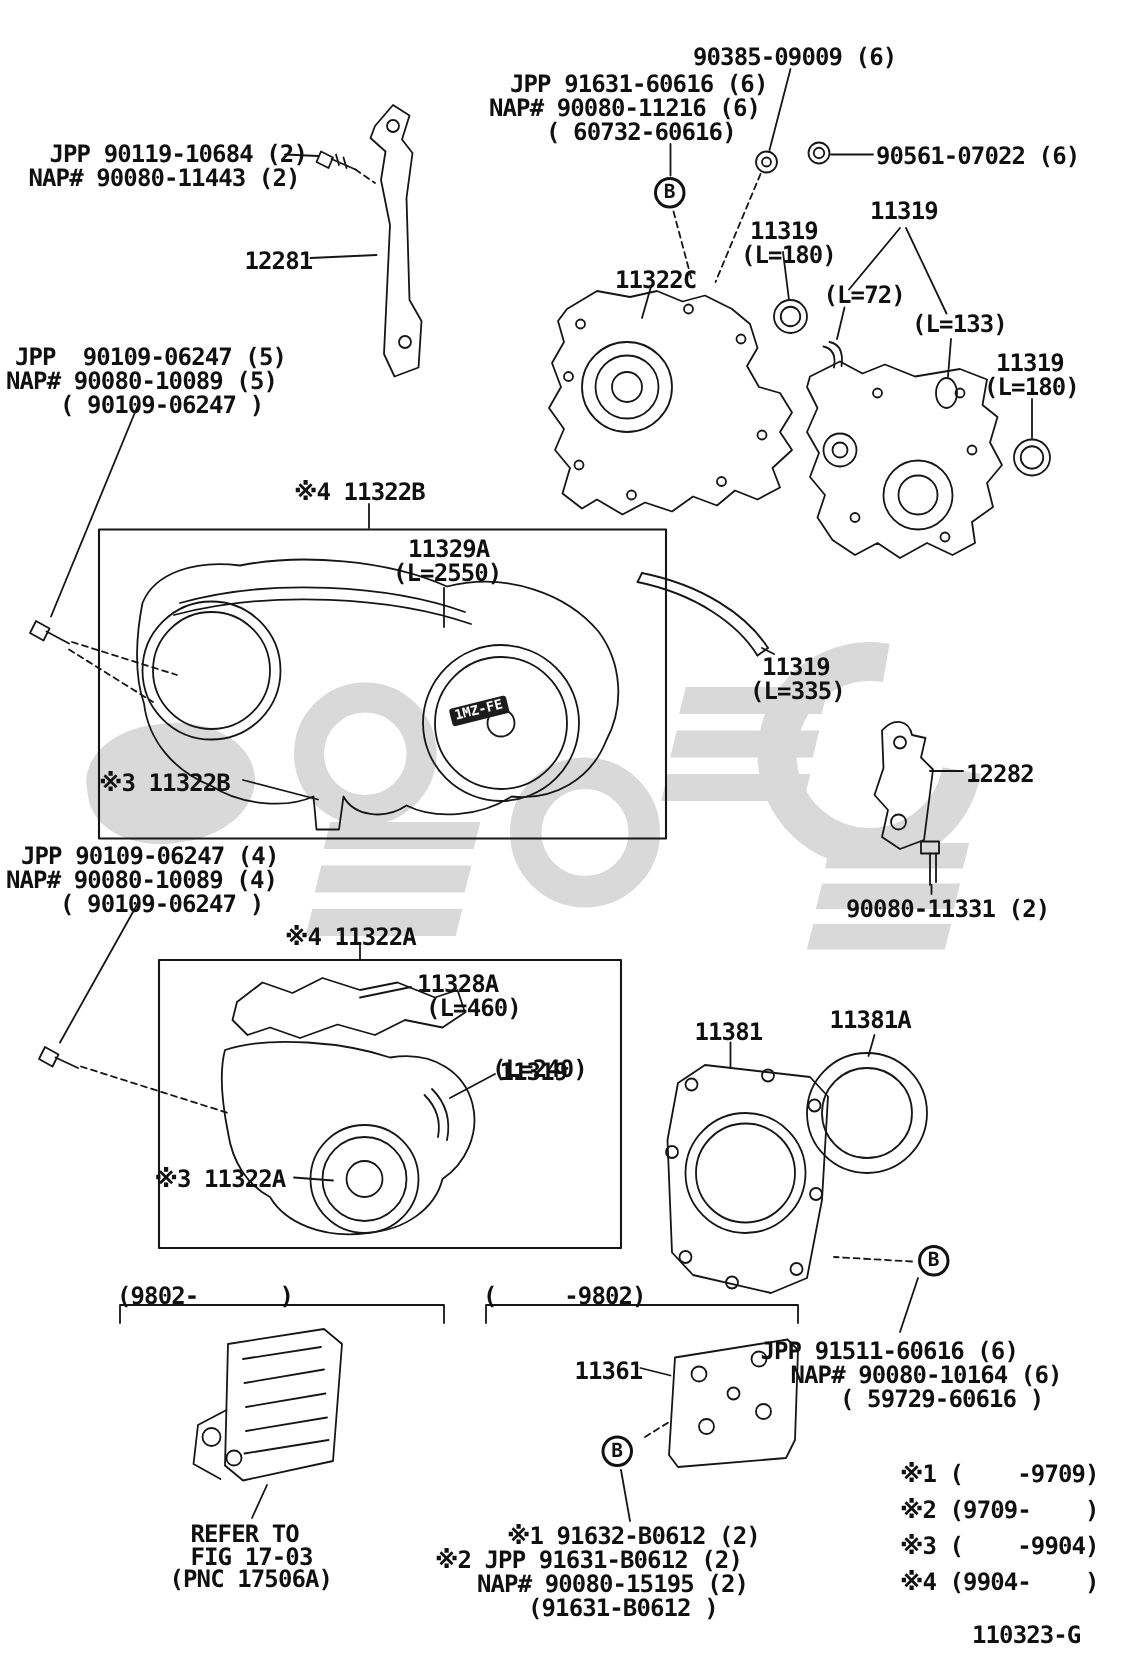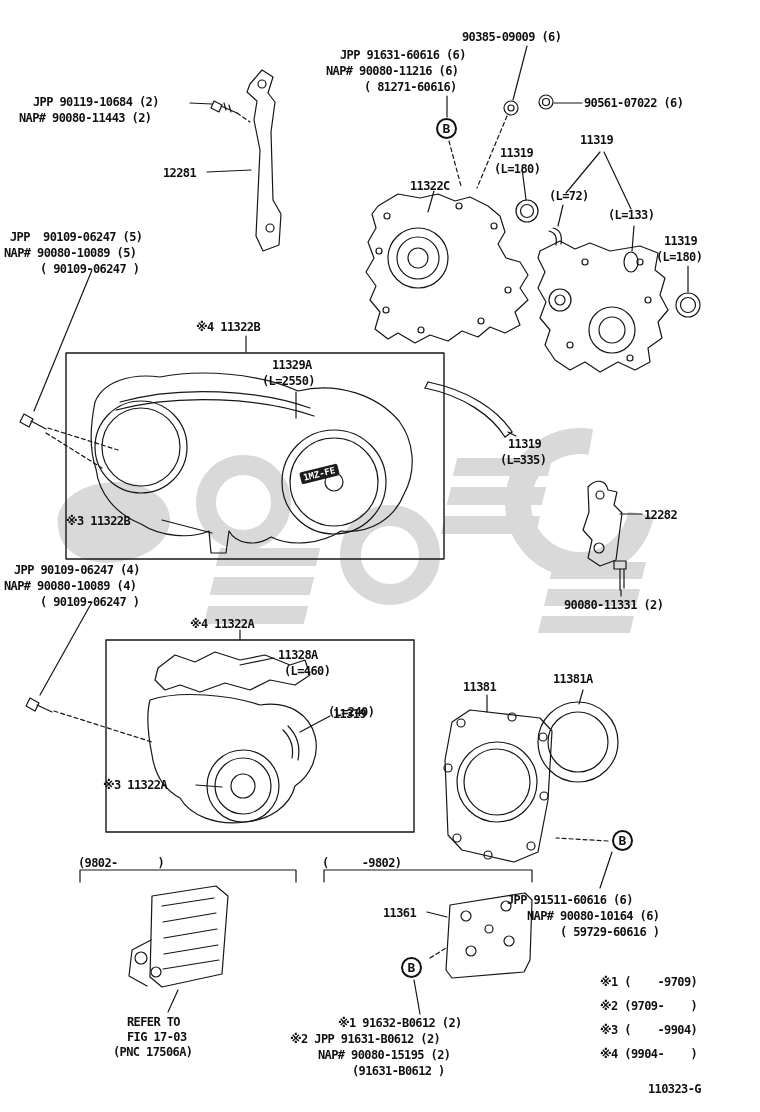--- a/index.html
+++ b/index.html
@@ -2,21 +2,21 @@
 <html><head>
 <meta charset="utf-8">
 <style>
   * { margin:0; padding:0; box-sizing:border-box; }
   html,body { background:#ffffff; }
   #canvas {
     position:relative; width:760px; height:1112px; background:#ffffff;
     overflow:hidden; font-family:"DejaVu Sans Mono","DejaVu Sans",monospace;
   }
   .lbl {
-    position:absolute; z-index:2; font-size:12px; font-weight:bold;
+    position:absolute; z-index:2; font-size:16px; font-weight:bold;
     color:#101010; white-space:pre; letter-spacing:-0.6px; line-height:15px;
   }
   .bmark {
     position:absolute; z-index:2; width:21px; height:21px;
     border:2px solid #111; border-radius:50%; background:#fff;
     display:flex; align-items:center; justify-content:center;
     font-size:13px; font-weight:bold; color:#111;
   }
   .badge {
     position:absolute; z-index:2; background:#1c1c1c; color:#fff;
@@ -277,21 +277,21 @@
 
   <div class="bmark" style="left:436px;top:118px">B</div>
   <div class="bmark" style="left:612px;top:830px">B</div>
   <div class="bmark" style="left:401px;top:957px">B</div>
 
   <div class="badge" style="left:300px;top:468px">1MZ-FE</div>
 
   <div class="lbl" style="left:462px;top:30px">90385-09009 (6)</div>
   <div class="lbl" style="left:340px;top:48px">JPP 91631-60616 (6)</div>
   <div class="lbl" style="left:326px;top:64px">NAP# 90080-11216 (6)</div>
-  <div class="lbl" style="left:364px;top:80px">( 81271-60616)</div>
+  <div class="lbl" style="left:364px;top:80px">( 60732-60616)</div>
   <div class="lbl" style="left:584px;top:96px">90561-07022 (6)</div>
   <div class="lbl" style="left:33px;top:95px">JPP 90119-10684 (2)</div>
   <div class="lbl" style="left:19px;top:111px">NAP# 90080-11443 (2)</div>
   <div class="lbl" style="left:163px;top:166px">12281</div>
   <div class="lbl" style="left:410px;top:179px">11322C</div>
   <div class="lbl" style="left:500px;top:146px">11319</div>
   <div class="lbl" style="left:494px;top:162px">(L=180)</div>
   <div class="lbl" style="left:580px;top:133px">11319</div>
   <div class="lbl" style="left:549px;top:189px">(L=72)</div>
   <div class="lbl" style="left:608px;top:208px">(L=133)</div>

